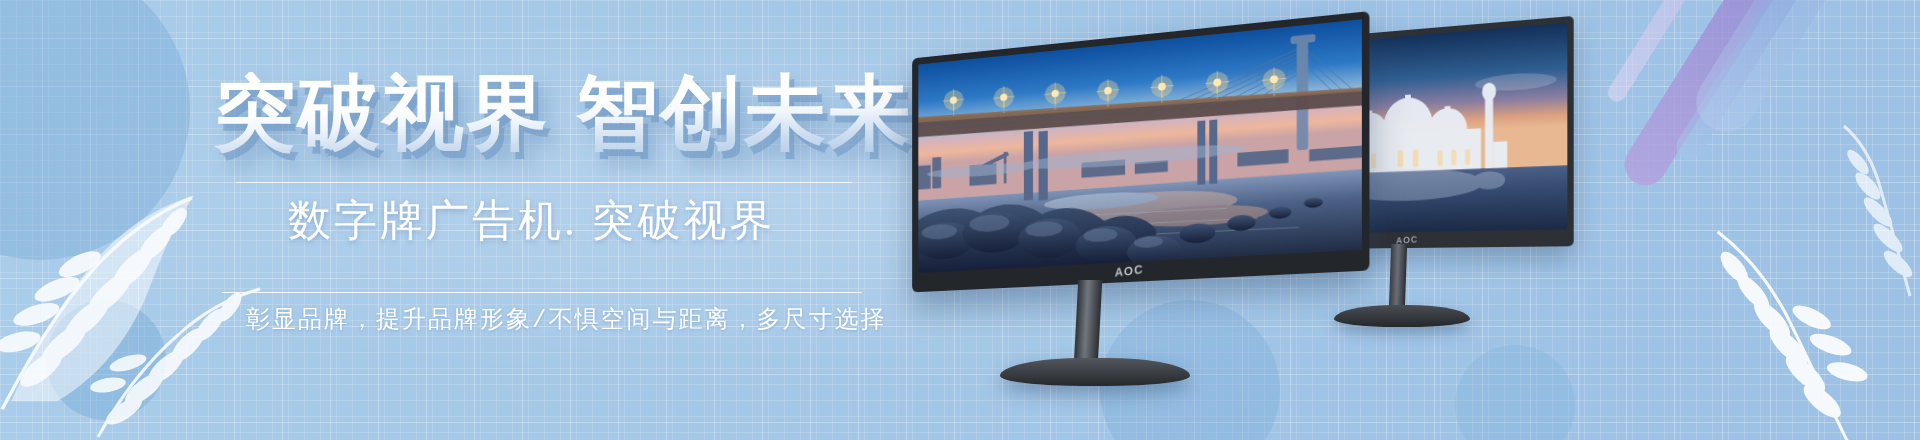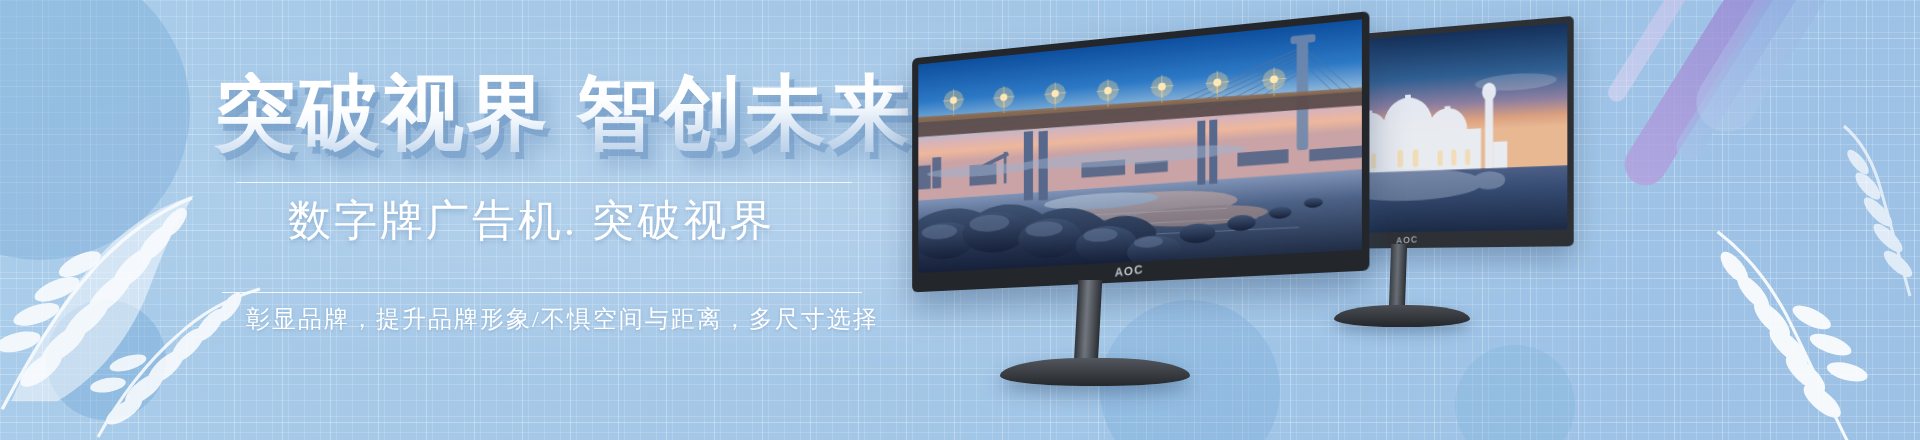--- a/index.html
+++ b/index.html
@@ -88,21 +88,21 @@
   }
 
   .rule{
     position:absolute;left:222px;top:292px;width:640px;height:1px;
     background:rgba(255,255,255,.85);
   }
   .rule.top{top:182px;left:236px;width:616px;background:rgba(255,255,255,.75);}
 
   .tagline{
     position:absolute;left:246px;top:303px;
-    font-family:Liberation Serif, serif;
+    font-family:Liberation Mono, monospace;
     font-size:24px;
     color:#ffffff;
     letter-spacing:2px;
     white-space:nowrap;
     text-shadow:0 1px 3px rgba(70,110,160,.30);
   }
 
   
   .monitors{position:absolute;left:880px;top:0;width:1040px;height:440px;}
 

